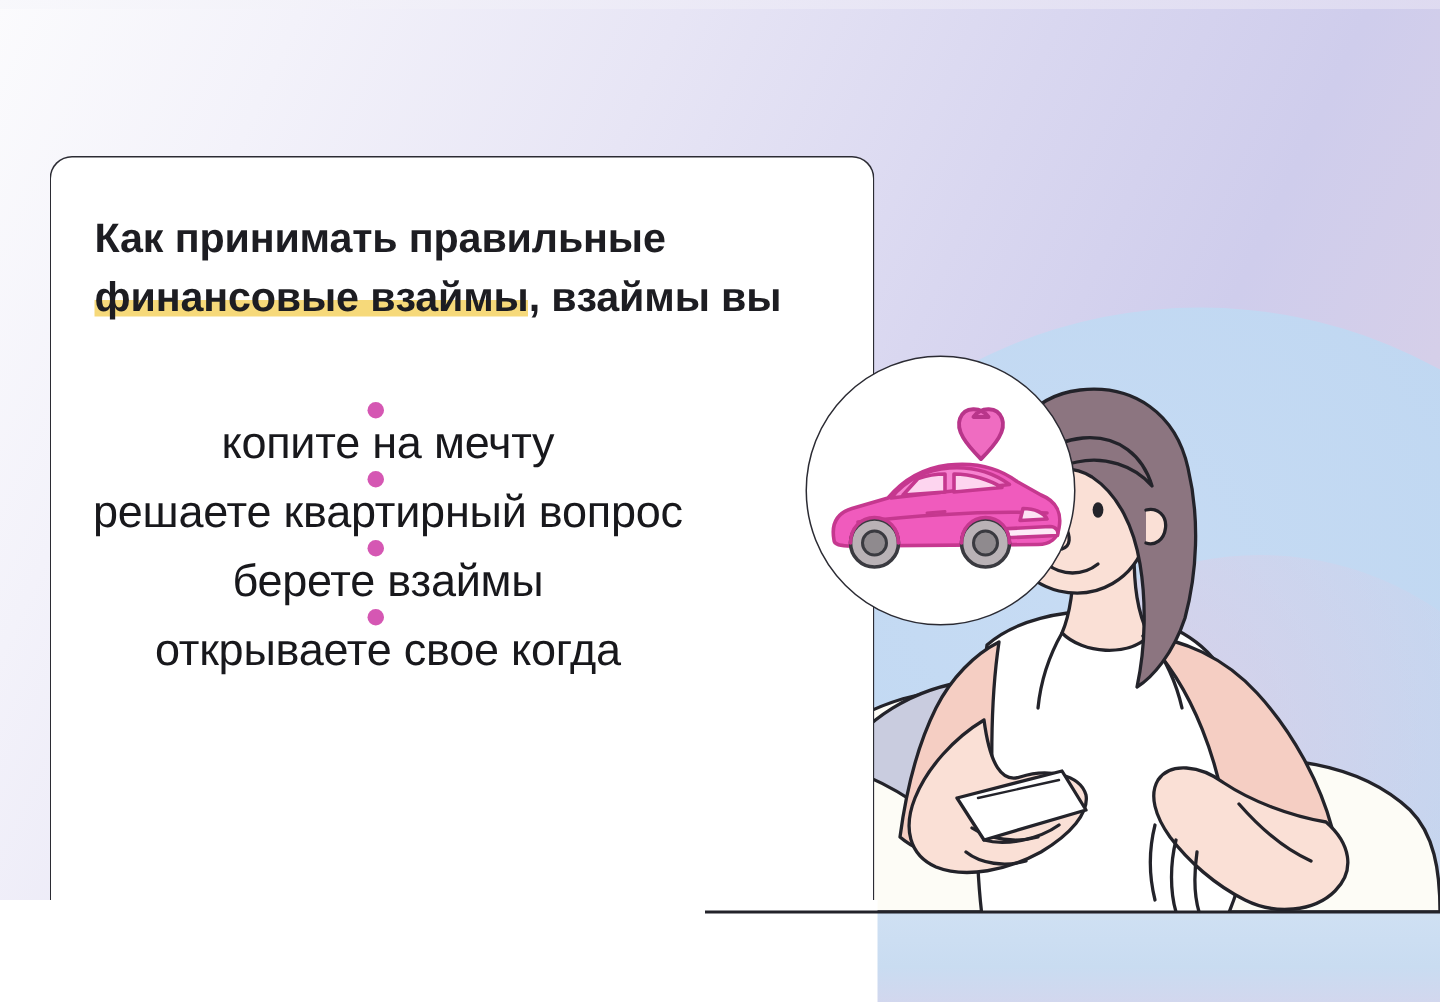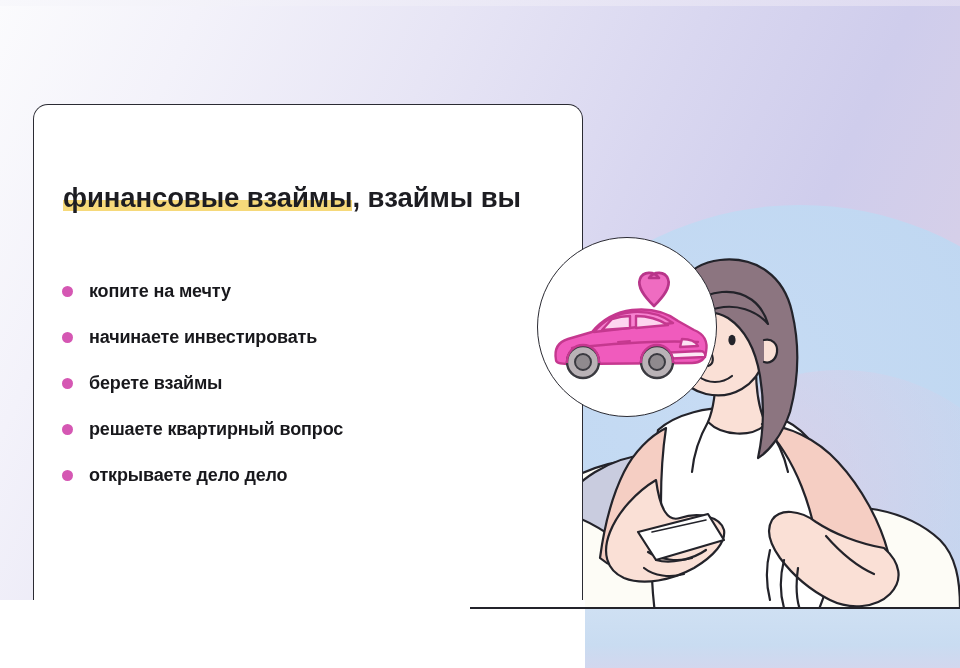--- a/index.html
+++ b/index.html
@@ -85,24 +85,25 @@
 
   
   #bullets {
     position:absolute; left:62px; top:268px;
     z-index:7;
     list-style:none;
   }
   #bullets li {
     display:flex; align-items:center;
     height:46px;
-    font-size:18px;
-    font-weight:bold;
+    font-size:30px;
+    font-weight:normal;
     color:#18181c;
     letter-spacing:-0.15px;
+    flex-direction:column;
   }
   #bullets .dot {
     width:11px; height:11px; border-radius:50%;
     background:#d557b3;
     margin-right:16px;
     flex:0 0 auto;
   }
 
   
   #bubble {
@@ -252,43 +253,39 @@
         <path d="M 103 124 C 103 114 110 107 119 107 C 128 107 135 114 135 124" fill="none"></path>
 
         <path d="M 80 104 L 92 103" fill="none" stroke-width="2"></path>
       </g>
     </svg>
   </div>
 
   <div id="card"></div>
 
   <h1 id="heading">
-    <br>
+    <span>Как принимать правильные</span><br>
     <span class="hl">финансовые взаймы</span><span>, взаймы вы</span>
   </h1>
 
   <ul id="bullets">
     <li>
       <span class="dot"></span>
       <span>копите на мечту</span>
     </li>
     <li>
       <span class="dot"></span>
-      <span>начинаете инвестировать</span>
+      <span>решаете квартирный вопрос</span>
     </li>
     <li>
       <span class="dot"></span>
       <span>берете взаймы</span>
     </li>
     <li>
       <span class="dot"></span>
-      <span>решаете квартирный вопрос</span>
-    </li>
-    <li>
-      <span class="dot"></span>
-      <span>открываете дело дело</span>
+      <span>открываете свое когда</span>
     </li>
   </ul>
 
   <div id="floor-line"></div>
   <div id="card-mask"></div>
 
 </div>
 
 </body></html>

